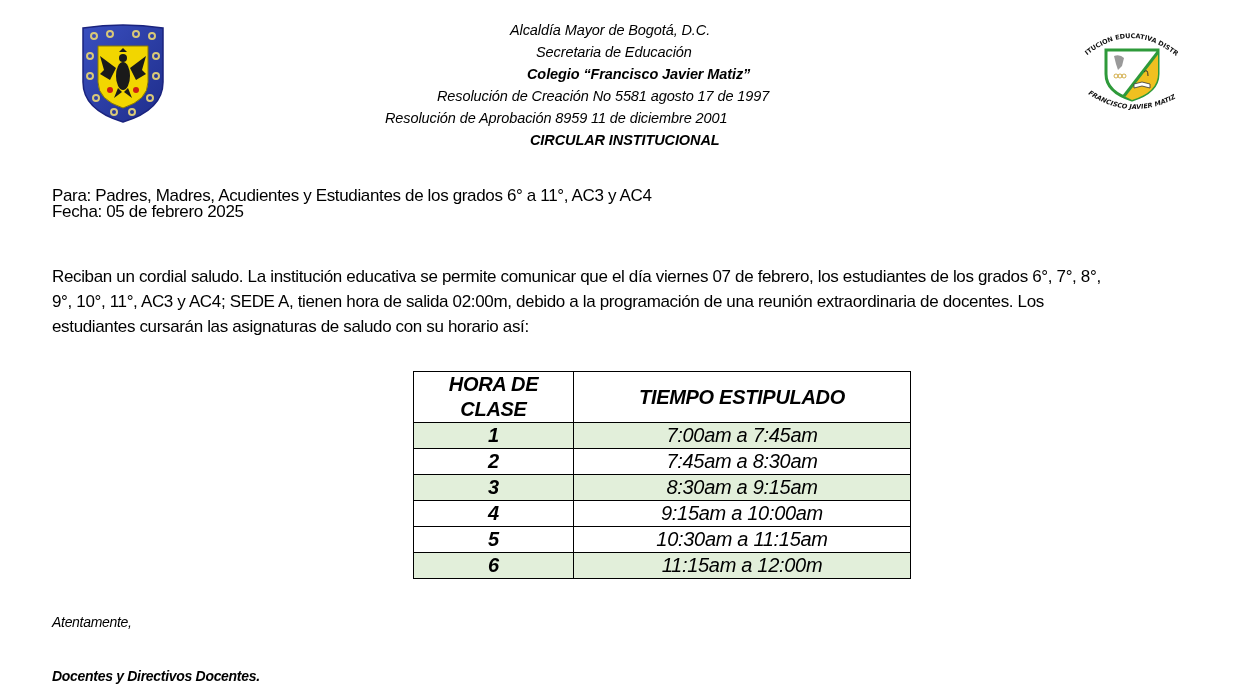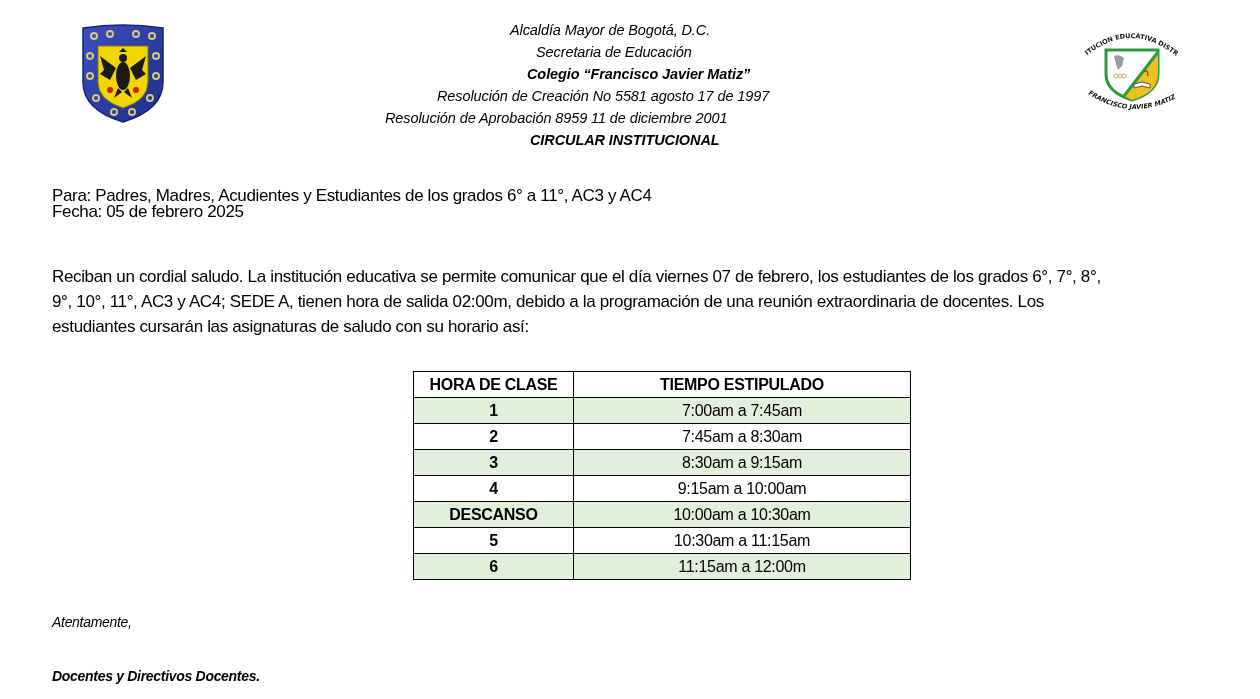--- a/index.html
+++ b/index.html
@@ -38,22 +38,23 @@
     letter-spacing: -0.35px;
   }
   .body-line b { font-weight: normal; }
 
   
   .schedule {
     position: absolute;
     left: 413px;
     top: 371px;
     border-collapse: collapse;
-    font-size: 16px;
+    font-size: 20px;
     letter-spacing: -0.3px;
+    font-style: italic;
   }
   .schedule th, .schedule td {
     border: 1px solid #000;
     height: 25px;
     padding: 0;
     text-align: center;
     vertical-align: middle;
     line-height: 25px;
   }
   .schedule th { font-weight: bold; background: #ffffff; }
@@ -192,24 +193,20 @@
       <td class="col-tiempo">7:45am a 8:30am</td>
     </tr>
     <tr class="shaded">
       <td class="col-hora">3</td>
       <td class="col-tiempo">8:30am a 9:15am</td>
     </tr>
     <tr>
       <td class="col-hora">4</td>
       <td class="col-tiempo">9:15am a 10:00am</td>
     </tr>
-    <tr class="shaded">
-      <td class="col-hora">DESCANSO</td>
-      <td class="col-tiempo">10:00am a 10:30am</td>
-    </tr>
     <tr>
       <td class="col-hora">5</td>
       <td class="col-tiempo">10:30am a 11:15am</td>
     </tr>
     <tr class="shaded">
       <td class="col-hora">6</td>
       <td class="col-tiempo">11:15am a 12:00m</td>
     </tr>
   </tbody>
 </table>

